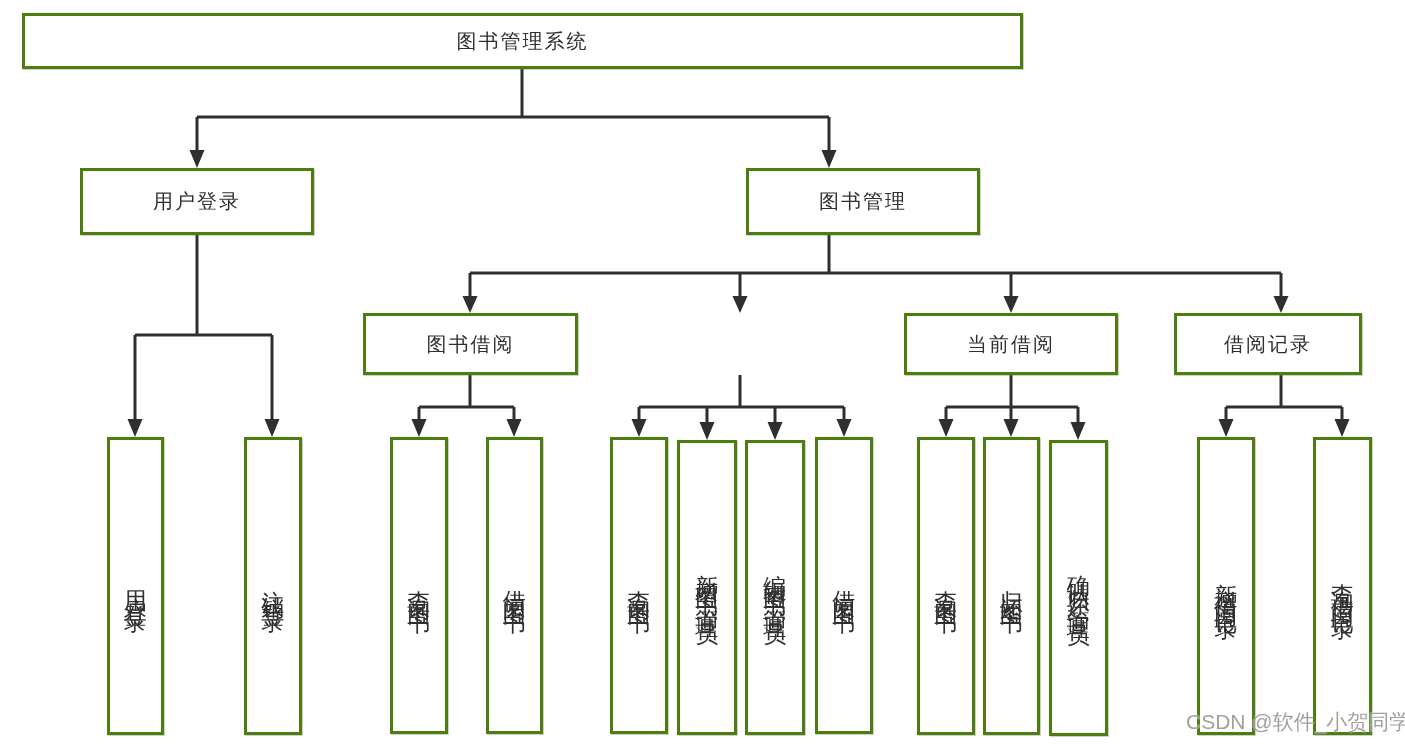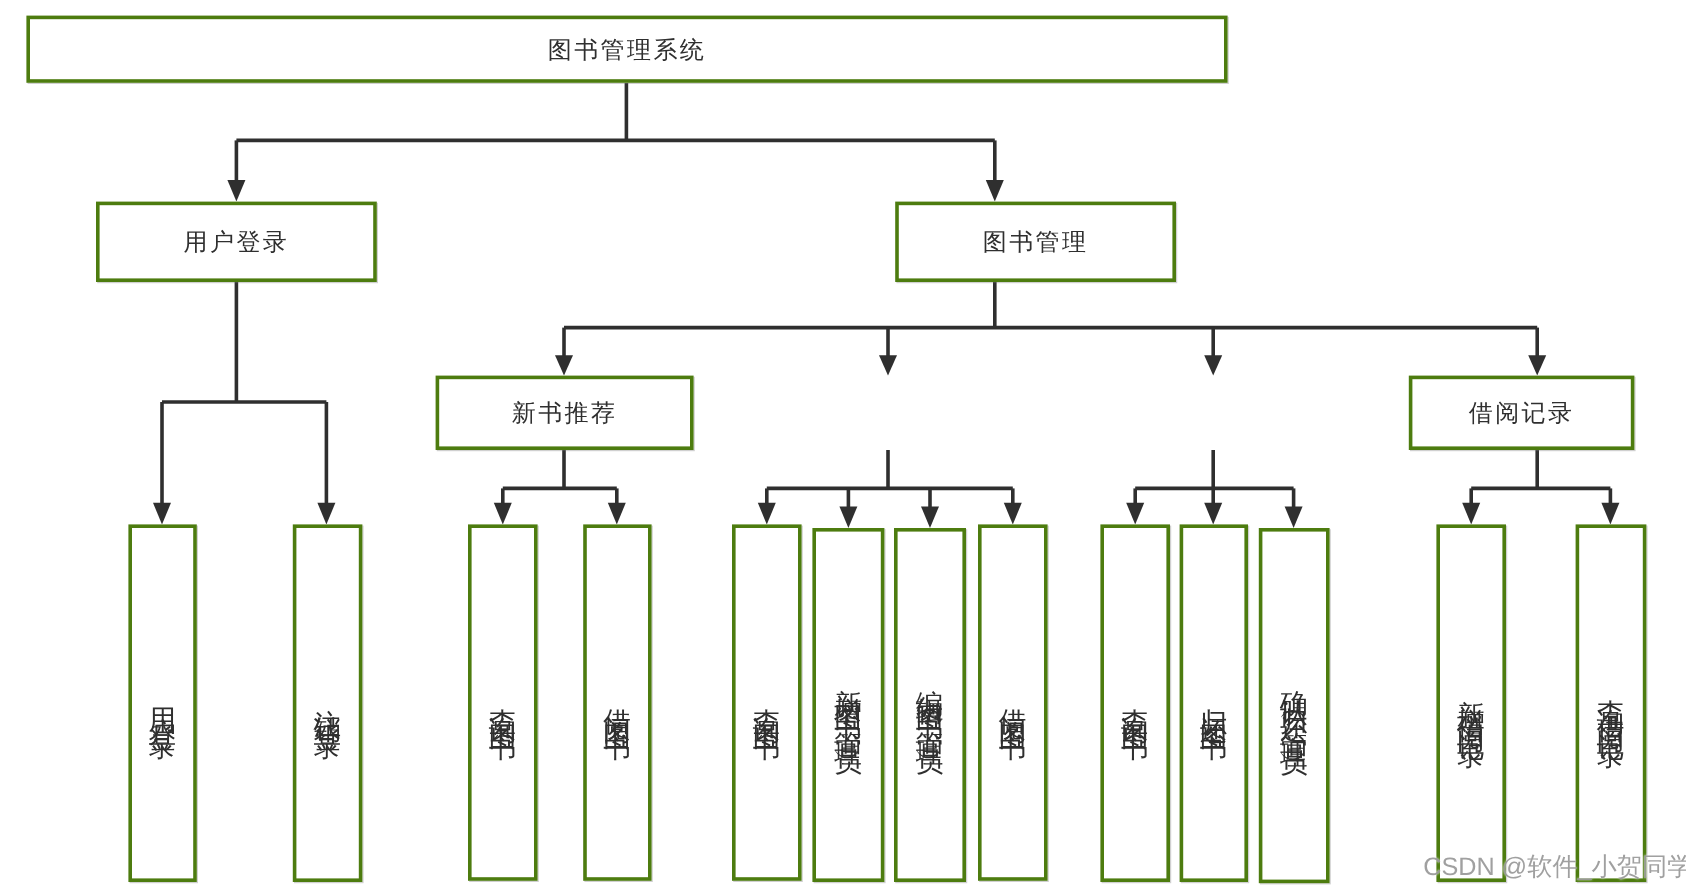--- a/index.html
+++ b/index.html
@@ -125,21 +125,22 @@
       <polygon points="1218.5,419 1233.5,419 1226,437"></polygon>
       <polygon points="1334.5,419 1349.5,419 1342,437"></polygon>
     </g>
   </svg>
 
   <div class="box hnode" style="left:22px; top:13px; width:1001px; height:56px;">图书管理系统</div>
 
   <div class="box hnode" style="left:80px; top:168px; width:234px; height:67px;">用户登录</div>
   <div class="box hnode" style="left:712px; top:168px; width:234px; height:67px;margin-left:34px;">图书管理</div>
 
-  <div class="box hnode" style="left:363px; top:313px; width:215px; height:62px;">新书推荐</div>
+  <div class="box hnode" style="left:363px; top:313px; width:215px; height:62px;">图书借阅</div>
+  <div class="box hnode" style="left:904px; top:313px; width:214px; height:62px;">当前借阅</div>
   <div class="box hnode" style="left:1174px; top:313px; width:188px; height:62px;">借阅记录</div>
 
   <div class="box leaf" style="left:107px; top:437px; width:57px; height:298px;">用户登录</div>
   <div class="box leaf" style="left:244px; top:437px; width:58px; height:298px;">注销登录</div>
 
   <div class="box leaf" style="left:390px; top:437px; width:58px; height:297px;">查询图书</div>
   <div class="box leaf" style="left:486px; top:437px; width:57px; height:297px;">借阅图书</div>
 
   <div class="box leaf" style="left:610px; top:437px; width:58px; height:297px;">查询图书</div>
   <div class="box leaf" style="left:677px; top:440px; width:60px; height:295px;">新增图书（管理员）</div>

